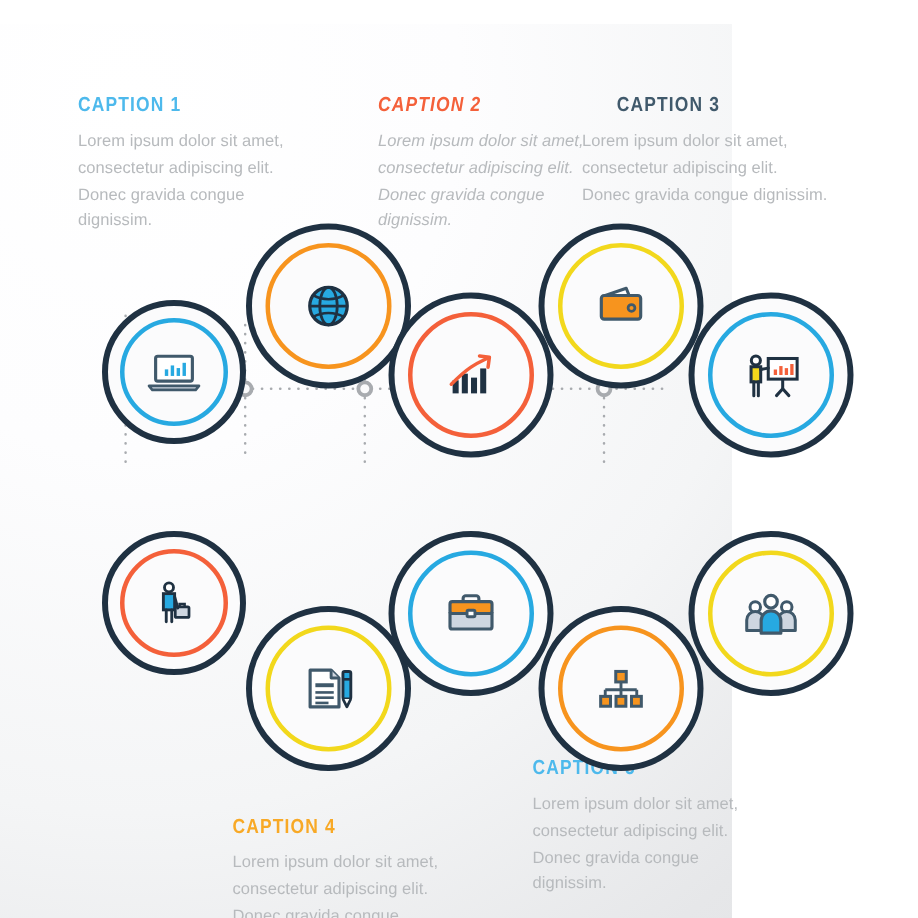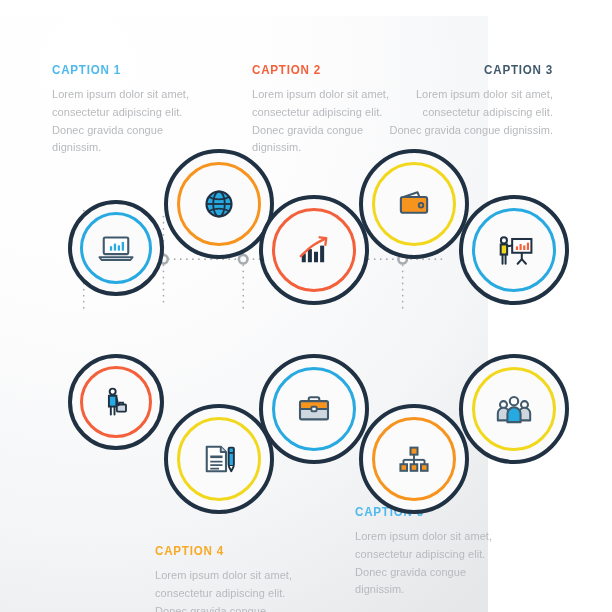--- a/index.html
+++ b/index.html
@@ -29,24 +29,24 @@
     margin-bottom:9px;
     white-space:nowrap;
   }
   .caption.right-al .title { transform-origin:right center; }
   .caption .body {
     font-size:11px;
     line-height:1.62;
     color:#b7babd;
     letter-spacing:0.05px;
   }
-  .caption.right-al { text-align:right; }
+  .caption.right-al { }
 
   #cap1 { left:52px;  top:46px; }
-  #cap2 { left:252px; top:46px; }
+  #cap2 { left:252px; top:46px;font-style:italic; }
   #cap3 { left:388px; top:46px; width:165px; }
   #cap4 { left:155px; top:527px; }
   #cap5 { left:355px; top:488px; }
 
   
   #lines { position:absolute; inset:0; }
 
   
   .node {
     position:absolute;

